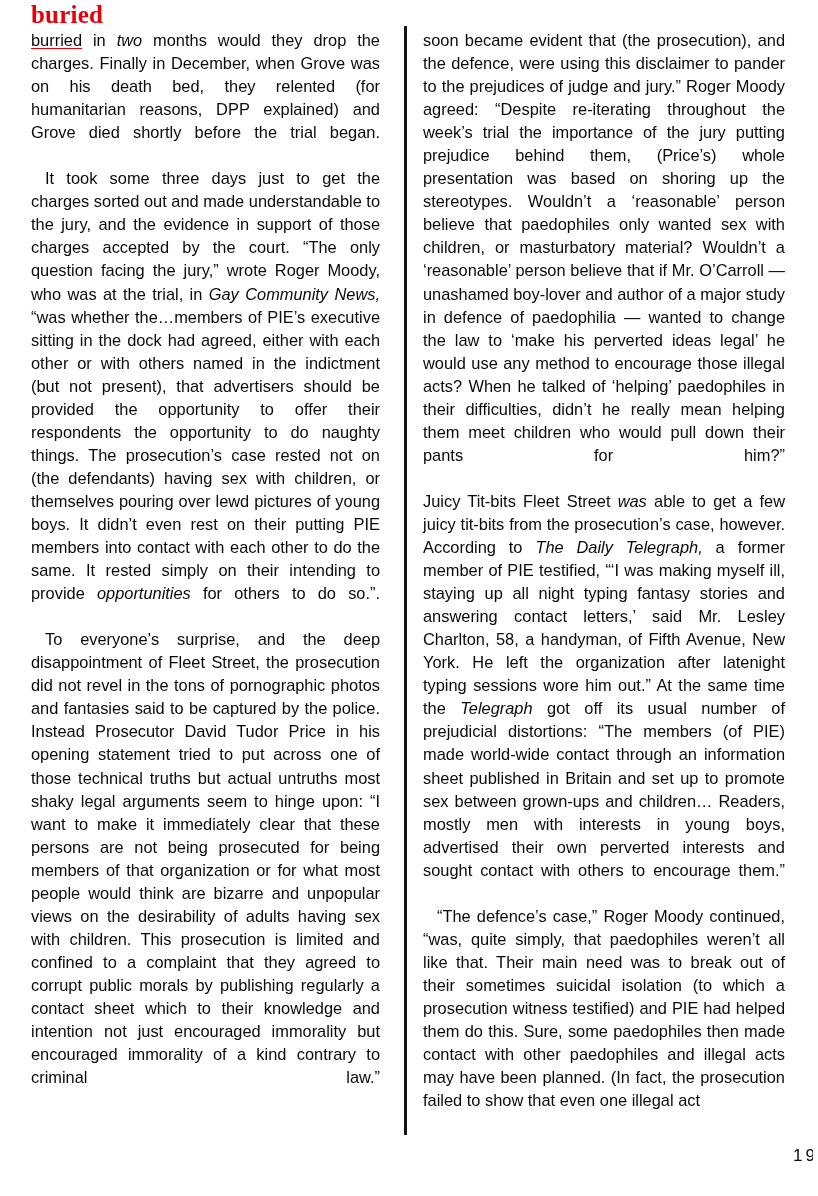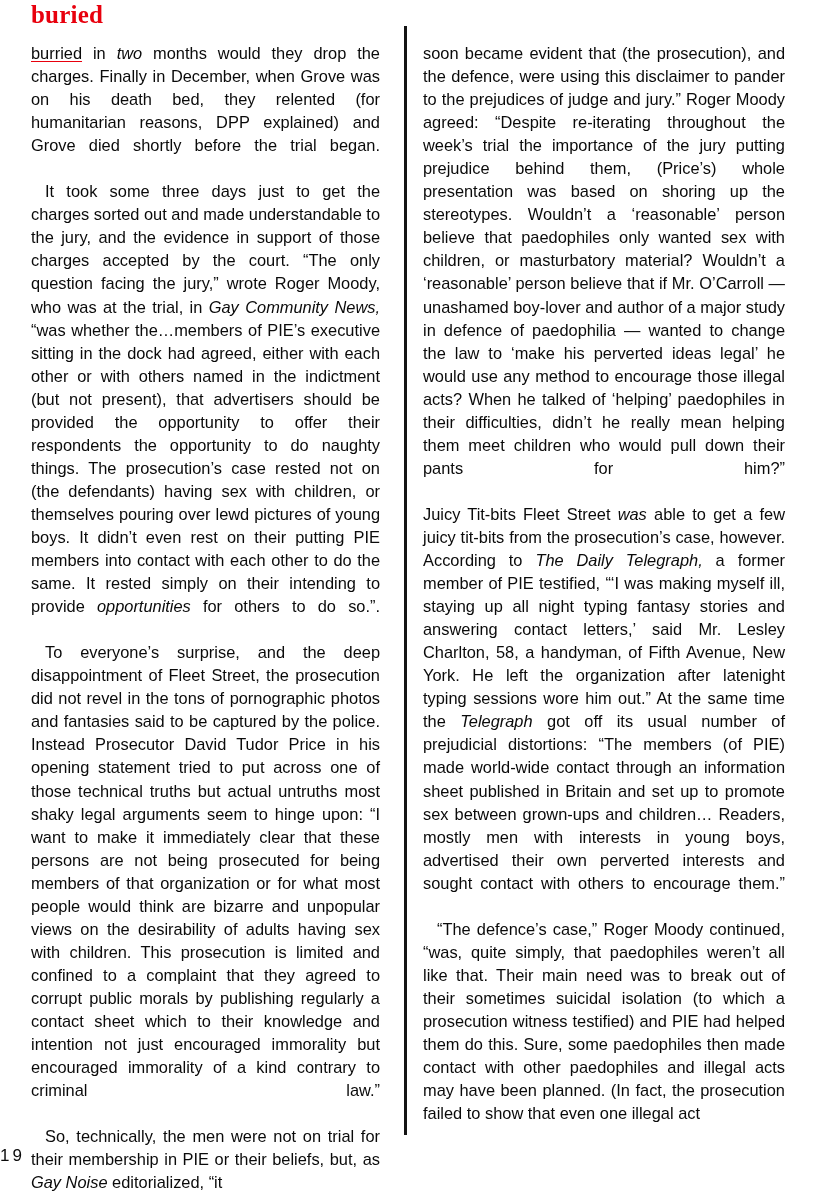--- a/index.html
+++ b/index.html
@@ -44,21 +44,20 @@
   .column {
     position: absolute;
     top: 0;
     font-size: 16.4px;
     line-height: 23.05px;
     text-align: justify;
     text-justify: inter-word;
     -webkit-hyphens: none;
     hyphens: none;
     color: #0a0a0a;
-    margin-top: 13px;
   }
   #col-left  { left: 31px;  width: 349px; }
   #col-right { left: 423px; width: 362px; }
 
   .column p {
     margin: 0;
     text-indent: 14px;
     text-align: justify;
   }
   .column p.flush { text-indent: 0; }
@@ -88,41 +87,40 @@
     height: 1109px;
     background: #141414;
   }
 
   
   #folio {
     position: absolute;
     left: 0;
     top: 1146px;
     width: 818px;
-    text-align: left;
+    text-align: right;
     font-size: 17px;
     letter-spacing: 3px;
     color: #0a0a0a;
   }
 </style>
 </head>
 <body>
 
 <div id="page">
 
   <div id="headline">buried</div>
 
   <div id="col-rule"></div>
 
   <div id="columns">
     <div class="column" id="col-left">
         <p class="flush"><span class="redline">burried</span><span> in </span><em class="ital">two</em><span> months would they drop the charges. Finally in December, when Grove was on his death bed, they relented (for humanitarian reasons, DPP explained) and Grove died shortly before the trial began.</span></p>
         <p><span>It took some three days just to get the charges sorted out and made understandable to the jury, and the evidence in support of those charges accepted by the court. “The only question facing the jury,” wrote Roger Moody, who was at the trial, in </span><em class="ital">Gay Community News,</em><span> “was whether the…members of PIE’s executive sitting in the dock had agreed, either with each other or with others named in the indictment (but not present), that advertisers should be provided the opportunity to offer their respondents the opportunity to do naughty things. The prosecution’s case rested not on (the defendants) having sex with children, or themselves pouring over lewd pictures of young boys. It didn’t even rest on their putting PIE members into contact with each other to do the same. It rested simply on their intending to provide </span><em class="ital">opportunities</em><span> for others to do so.”.</span></p>
         <p><span>To everyone’s surprise, and the deep disappointment of Fleet Street, the prosecution did not revel in the tons of pornographic photos and fantasies said to be captured by the police. Instead Prosecutor David Tudor Price in his opening statement tried to put across one of those technical truths but actual untruths most shaky legal arguments seem to hinge upon: “I want to make it immediately clear that these persons are not being prosecuted for being members of that organization or for what most people would think are bizarre and unpopular views on the desirability of adults having sex with children. This prosecution is limited and confined to a complaint that they agreed to corrupt public morals by publishing regularly a contact sheet which to their knowledge and intention not just encouraged immorality but encouraged immorality of a kind contrary to criminal law.”</span></p>
-        <p class="nostretch"><span>So, technically, the men were not on trial for their membership in PIE or their beliefs, but, as </span><em class="ital">Gay Noise</em><span> editorialized, “it</span></p>
       </div>
     <div class="column" id="col-right">
         <p class="flush"><span>soon became evident that (the prosecution), and the defence, were using this disclaimer to pander to the prejudices of judge and jury.” Roger Moody agreed: “Despite re-iterating throughout the week’s trial the importance of the jury putting prejudice behind them, (Price’s) whole presentation was based on shoring up the stereotypes. Wouldn’t a ‘reasonable’ person believe that paedophiles only wanted sex with children, or masturbatory material? Wouldn’t a ‘reasonable’ person believe that if Mr. O’Carroll — unashamed boy-lover and author of a major study in defence of paedophilia — wanted to change the law to ‘make his perverted ideas legal’ he would use any method to encourage those illegal acts? When he talked of ‘helping’ paedophiles in their difficulties, didn’t he really mean helping them meet children who would pull down their pants for him?”</span></p>
         <p class="flush"><strong class="subhead">Juicy Tit-bits</strong><span> Fleet Street </span><em class="ital">was</em><span> able to get a few juicy tit-bits from the prosecution’s case, however. According to </span><em class="ital">The Daily Telegraph,</em><span> a former member of PIE testified, “‘I was making myself ill, staying up all night typing fantasy stories and answering contact letters,’ said Mr. Lesley Charlton, 58, a handyman, of Fifth Avenue, New York. He left the organization after latenight typing sessions wore him out.” At the same time the </span><em class="ital">Telegraph</em><span> got off its usual number of prejudicial distortions: “The members (of PIE) made world-wide contact through an information sheet published in Britain and set up to promote sex between grown-ups and children… Readers, mostly men with interests in young boys, advertised their own perverted interests and sought contact with others to encourage them.”</span></p>
         <p class="nostretch"><span>“The defence’s case,” Roger Moody continued, “was, quite simply, that paedophiles weren’t all like that. Their main need was to break out of their sometimes suicidal isolation (to which a prosecution witness testified) and PIE had helped them do this. Sure, some paedophiles then made contact with other paedophiles and illegal acts may have been planned. (In fact, the prosecution failed to show that even one illegal act</span></p>
       </div>
   </div>
 
   <div id="folio">19</div>
 

